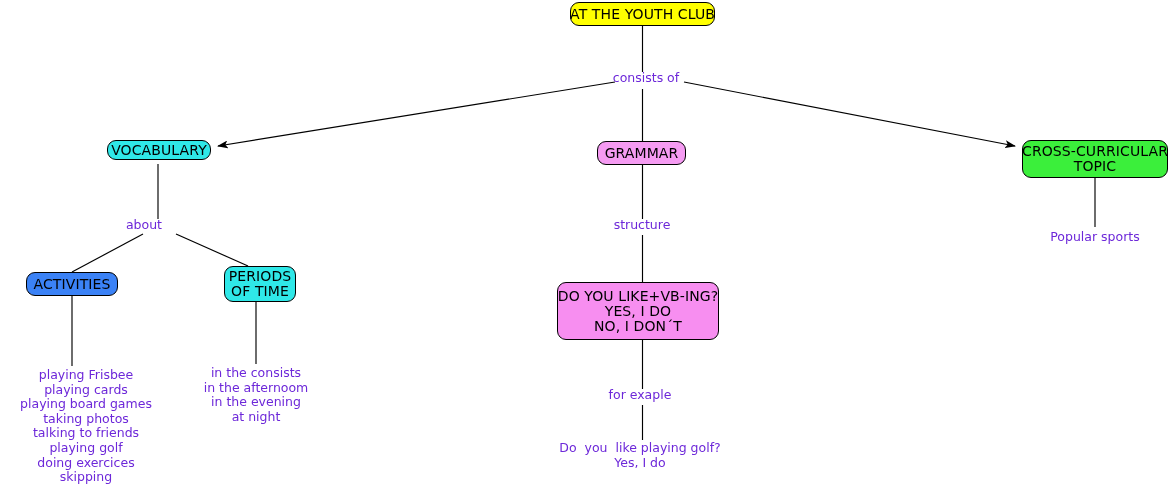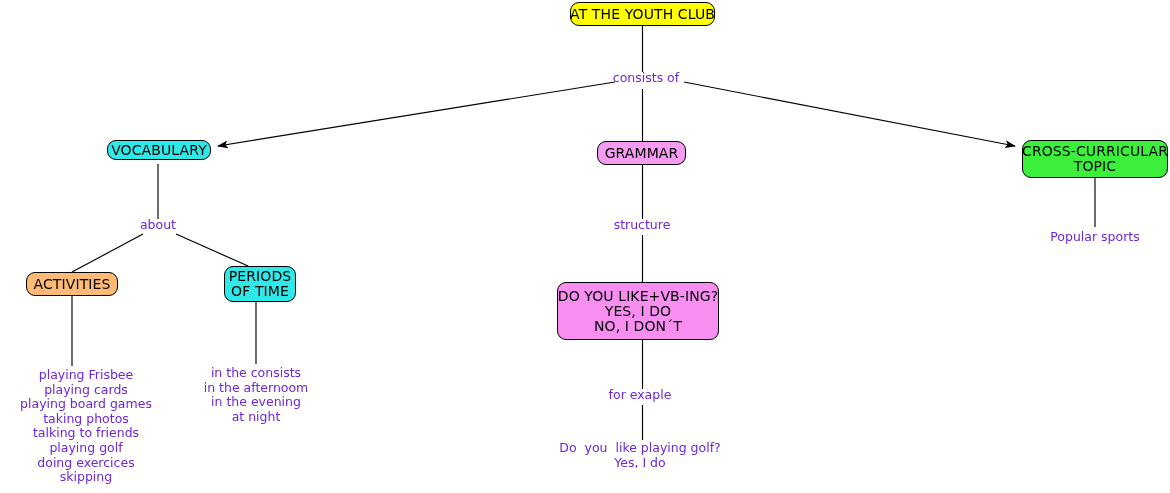--- a/index.html
+++ b/index.html
@@ -64,21 +64,21 @@
     background: #f59bf2;
   }
   #node-cross {
     left: 1022px; top: 140px;
     width: 146px; height: 38px;
     background: #3bef3b;
   }
   #node-activities {
     left: 26px; top: 272px;
     width: 92px; height: 24px;
-    background: #fdba74;
+    background: #3b82f6;
   }
   #node-periods {
     left: 224px; top: 266px;
     width: 72px; height: 36px;
     background: #2fe8e8;
   }
   #node-structure-box {
     left: 557px; top: 282px;
     width: 162px; height: 58px;
     background: #f78ef0;
@@ -90,21 +90,21 @@
     color: #6d28d9;
     font-size: 12.5px;
     line-height: 14.6px;
     text-align: center;
     white-space: pre;
     z-index: 2;
   }
   .label .ln { display: block; }
 
   #lbl-consists  { left: 566px; top: 71px;  width: 160px; }
-  #lbl-about     { left: 118px; top: 218px; width: 80px;  }
+  #lbl-about     { left: 104px; top: 218px; width: 80px;  }
   #lbl-structure { left: 582px; top: 218px; width: 120px; }
   #lbl-popular   { left: 1022px; top: 230px; width: 146px; }
   #lbl-activity-list { left: 0px;   top: 368px; width: 172px; }
   #lbl-periods-list  { left: 188px; top: 366px; width: 136px; }
   #lbl-forexaple     { left: 580px; top: 388px; width: 120px; }
   #lbl-example-text  { left: 520px; top: 441px; width: 240px; }
 </style>
 </head>
 <body>
 

